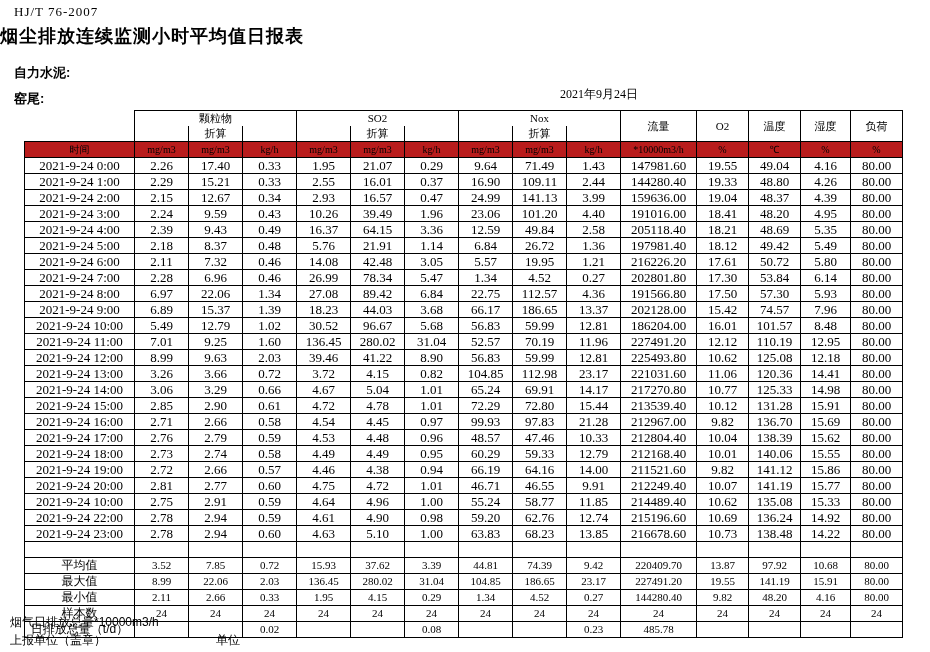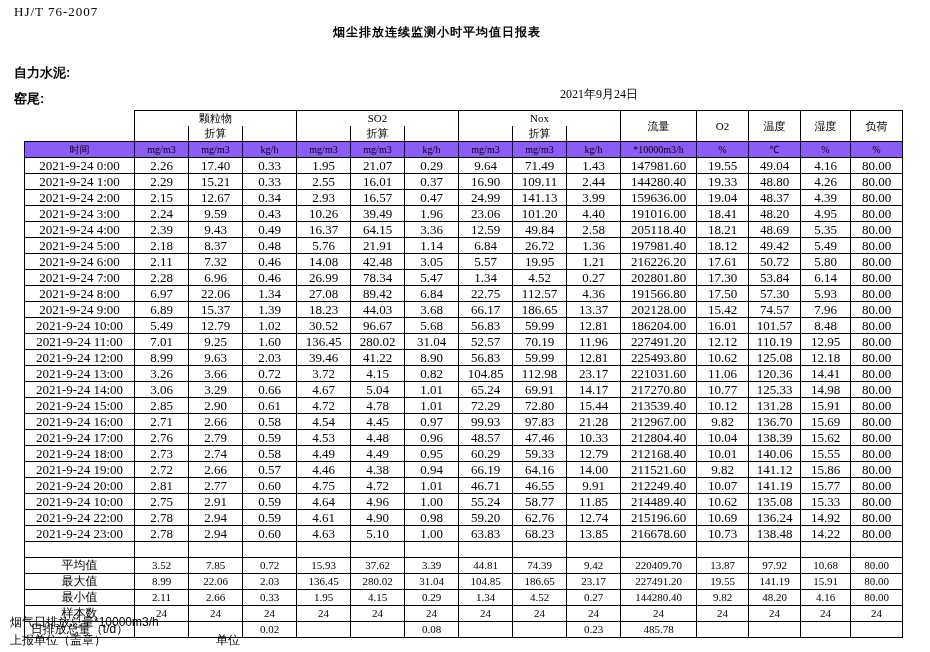--- a/index.html
+++ b/index.html
@@ -21,22 +21,22 @@
     top: 4px;
     font-family: "Liberation Serif", serif;
     font-size: 13px;
     letter-spacing: 1px;
   }
   .doc-title {
     position: absolute;
     left: 0;
     top: 24px;
     width: 874px;
-    text-align: center;
-    font-size: 12px;
+    text-align: left;
+    font-size: 18px;
     font-weight: bold;
     font-family: "Liberation Sans", sans-serif;
     letter-spacing: 1px;
   }
   .meta-company {
     position: absolute;
     left: 14px;
     top: 64px;
     font-size: 13px;
     font-weight: bold;
@@ -75,21 +75,21 @@
     white-space: nowrap;
   }
   .hdr-group {
     font-size: 11px;
     font-family: "Liberation Serif", serif;
   }
   .hdr-sub {
     font-size: 11px;
   }
   .unit-row td {
-    background: #8b5cf6;
+    background: #b91c1c;
     font-size: 10px;
   }
   .time-label {
     background: #d9efd9;
     font-size: 12px;
     font-family: "Liberation Sans", sans-serif;
   }
   .nob { border: none !important; }
   .no-top { border-top: none !important; }
   .no-bottom { border-bottom: none !important; }

